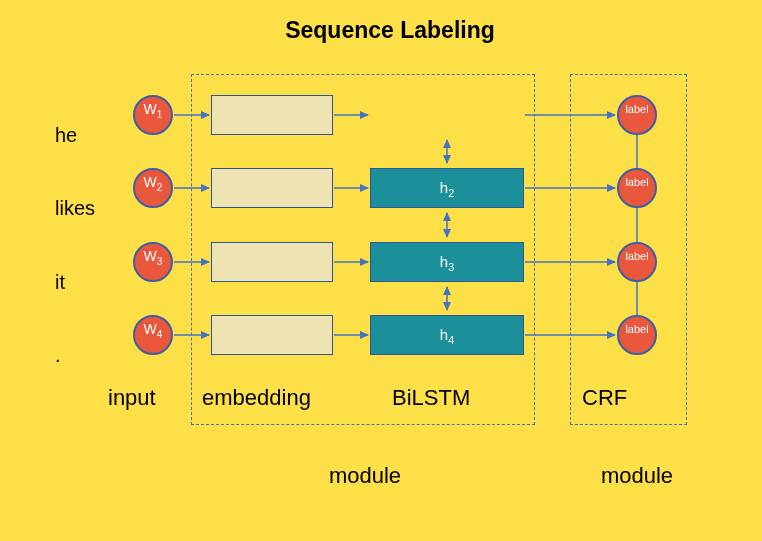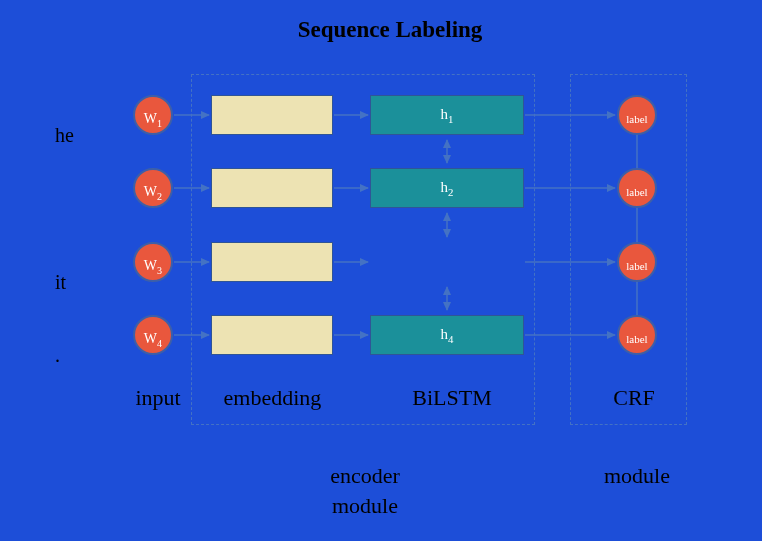--- a/index.html
+++ b/index.html
@@ -8,60 +8,60 @@
     --node-fill: #E9573D;
     --node-border: #3D5FA8;
     --box-border: #2F5597;
     --embedding-fill: #EDE3B3;
     --bilstm-fill: #1B909A;
     --text-black: #000000;
   }
   * { margin:0; padding:0; box-sizing:border-box; }
   html,body { background:#ffffff; }
   .canvas {
-    position:relative; width:762px; height:541px; background:#1d4ed8;
-    font-family:Liberation Serif, serif; color:var(--text-black);
+    position:relative; width:762px; height:541px; background:#fde047;
+    font-family:Liberation Sans, sans-serif; color:var(--text-black);
     overflow:hidden;
   }
   .title {
     position:absolute; left:190px; top:15px; width:400px; height:30px;
     font-size:23px; font-weight:bold; text-align:center; line-height:30px;
   }
   .conn-svg { position:absolute; left:0; top:0; width:762px; height:541px; z-index:1; pointer-events:none; }
   .conn-svg line { stroke:var(--arrow-blue); stroke-width:1.5; }
   .conn-svg marker path { fill:var(--arrow-blue); }
   .dashed-box { position:absolute; border:1px dashed var(--dash-blue); z-index:0; }
   .encoder-box { left:191px; top:74px; width:344px; height:351px; }
   .decoder-box { left:570px; top:74px; width:117px; height:351px; }
   .word {
     position:absolute; left:55px; width:92px; height:26px; line-height:26px;
     font-size:20px; text-align:left; z-index:2;margin-top:20px;
   }
   .node {
     position:absolute; width:40px; height:40px; border-radius:50%;
     background:var(--node-fill); border:2px solid var(--node-border);
-    color:#ffffff; text-align:center; line-height:44px; z-index:2;
+    color:#ffffff; text-align:center; line-height:24px; z-index:2;
   }
   .wnode { left:133px; font-size:14px; }
   .lnode { left:617px; font-size:11px; }
   .emb {
     position:absolute; left:211px; width:122px; height:40px;
     background:var(--embedding-fill); border:1.5px solid var(--box-border); z-index:2;
   }
   .hbox {
     position:absolute; left:370px; width:154px; height:40px;
     background:var(--bilstm-fill); border:1.5px solid var(--box-border);
     color:#ffffff; text-align:center; line-height:37px; font-size:15px; z-index:2;
   }
   sub { font-size:0.72em; }
   .t0 { top:95px; } .t1 { top:168px; } .t2 { top:242px; } .t3 { top:315px; }
   .wt0 { top:102px; } .wt1 { top:175px; } .wt2 { top:249px; } .wt3 { top:322px; }
   .col-label {
     position:absolute; top:384px; height:28px; line-height:28px;
-    font-size:22px; text-align:center; z-index:2;
+    font-size:22px; z-index:2;
   }
   .cl-input { left:108px; width:100px; }
   .cl-embedding { left:202px; width:141px; }
   .cl-bilstm { left:392px; width:120px; }
   .cl-crf { left:582px; width:104px; }
   .module-label {
     position:absolute; top:461px; font-size:22px; line-height:30px;
     text-align:center; z-index:2;
   }
   .ml-encoder { left:265px; width:200px; }
@@ -105,45 +105,45 @@
     <line x1="447" y1="287" x2="447" y2="310" marker-start="url(#ah)" marker-end="url(#ah)"></line>
 
     <line x1="637" y1="135" x2="637" y2="168"></line>
     <line x1="637" y1="208" x2="637" y2="242"></line>
     <line x1="637" y1="282" x2="637" y2="315"></line>
   </svg>
 
   <div class="word wt0">he</div>
   <div class="node wnode t0"><span>W</span><sub>1</sub></div>
   <div class="emb t0"></div>
-  <div class="hbox t0"><span>h</span><sub>1</sub></div>
   <div class="node lnode t0">label</div>
 
+  <div class="word wt1">likes</div>
   <div class="node wnode t1"><span>W</span><sub>2</sub></div>
   <div class="emb t1"></div>
   <div class="hbox t1"><span>h</span><sub>2</sub></div>
   <div class="node lnode t1">label</div>
 
   <div class="word wt2">it</div>
   <div class="node wnode t2"><span>W</span><sub>3</sub></div>
   <div class="emb t2"></div>
+  <div class="hbox t2"><span>h</span><sub>3</sub></div>
   <div class="node lnode t2">label</div>
 
   <div class="word wt3">.</div>
   <div class="node wnode t3"><span>W</span><sub>4</sub></div>
   <div class="emb t3"></div>
   <div class="hbox t3"><span>h</span><sub>4</sub></div>
   <div class="node lnode t3">label</div>
 
   <div class="col-label cl-input">input</div>
   <div class="col-label cl-embedding">embedding</div>
   <div class="col-label cl-crf">CRF</div>
   <div class="col-label cl-bilstm">BiLSTM</div>
 
   <div class="module-label ml-encoder">
-    <div>encoder</div>
     <div>module</div>
   </div>
   <div class="module-label ml-decoder">
     <div>module</div>
   </div>
 
 </div>
 
 </body></html>

